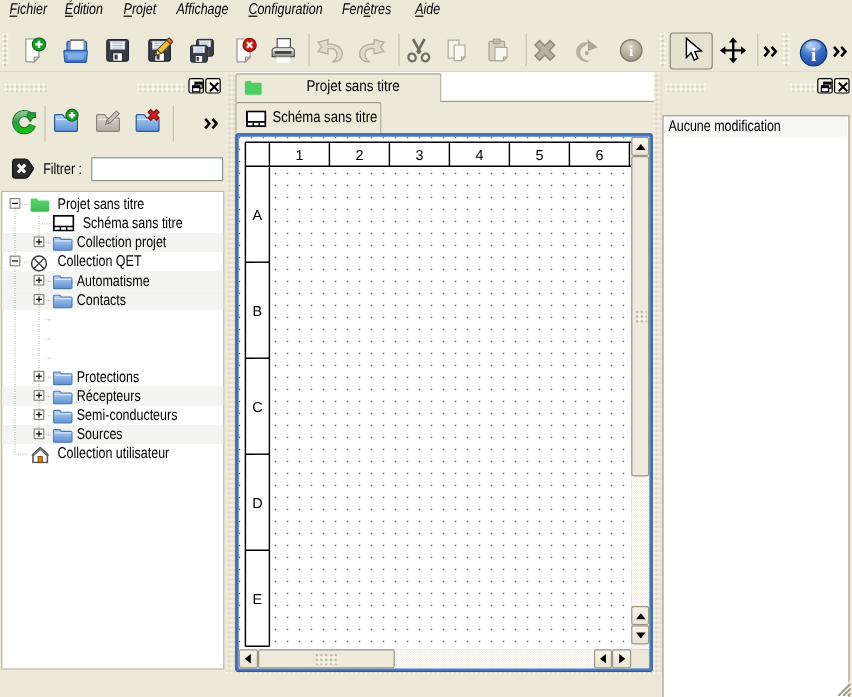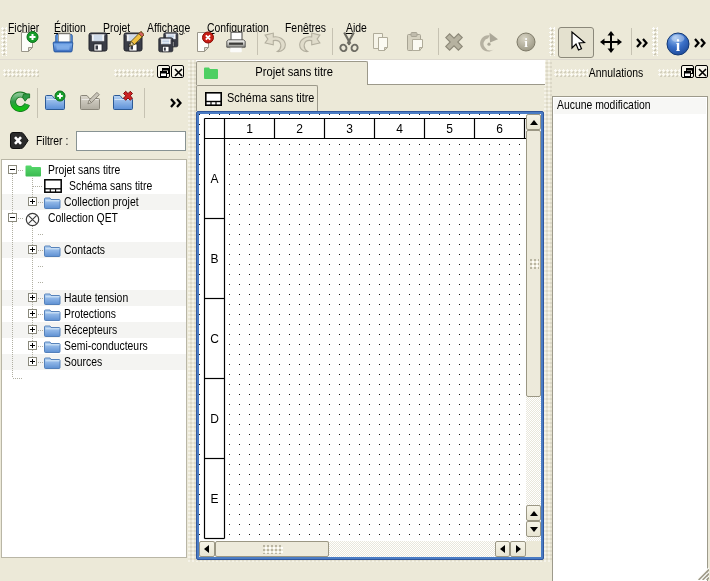--- a/index.html
+++ b/index.html
@@ -5,21 +5,21 @@
 * { margin:0; padding:0; box-sizing:border-box; }
 html,body { width:710px; height:581px; overflow:hidden; }
 body { background:#ece9d8; font-family:"Liberation Sans", sans-serif; font-size:13px; color:#000; position:relative; }
 .abs { position:absolute; }
 u { text-decoration:underline; text-underline-offset:1px; }
 .cxl { display:inline-block; vertical-align:top; transform:scaleX(0.8); transform-origin:0 50%; white-space:pre; }
 .cxc { display:inline-block; vertical-align:top; transform:scaleX(0.8); transform-origin:50% 50%; white-space:pre; }
 
 
 #menubar { left:0; top:0; width:710px; height:24px; }
-#menubar > span { position:absolute; top:20px; display:flex; }
+#menubar > span { position:absolute; top:0; display:flex;font-style:italic; }
 
 
 #toolbar { left:0; top:24px; width:710px; height:36px; border-bottom:1px solid #dedad0; }
 .handle { width:6px; background-image: radial-gradient(circle at 1.5px 1.5px, #fdfdfb 0 1px, rgba(0,0,0,0) 1.2px), radial-gradient(circle at 3.5px 3.5px, #c9c5b4 0 1px, rgba(0,0,0,0) 1.2px); background-size:4px 4px; }
 .tsep { width:1px; background:#c6c2b2; }
 .icon { width:22px; height:22px; }
 
 
 .docktitle { height:20px; }
 .titletex { height:8px; background-image: radial-gradient(circle at 1.5px 1.5px, #fbfaf5 0 1.1px, rgba(0,0,0,0) 1.3px), radial-gradient(circle at 3.5px 3.5px, #d2cebd 0 1.1px, rgba(0,0,0,0) 1.3px); background-size:4px 4px; }
@@ -392,58 +392,58 @@
               <stop offset="1" stop-color="#5e90d2"></stop>
             </linearGradient>
           </defs>
           <path d="M0.5,3 a1,1 0 0 1 1,-1 h4.5 l1,1.5 h8 a1,1 0 0 1 1,1 v7 a1,1 0 0 1 -1,1 h-13.5 a1,1 0 0 1 -1,-1 z" fill="url(#tbf)" stroke="#4a78b4" stroke-width="0.9"></path>
           <path d="M1.5,4.8 h14" stroke="#d8e8f8" stroke-width="1" fill="none"></path>
         </svg></span>
       <span class="txt" style="left:62px">
         <span class="cxl">Collection projet</span>
       </span>
     </div>
+    <div class="trow gray" style="top:66px">
+      <span style="position:absolute;left:26px;top:3px;width:9px;height:9px;border:1px solid #8a897c;background:#fff;z-index:3;"></span>
+      <span style="position:absolute;left:28px;top:7px;width:5px;height:1px;background:#000;z-index:4;"></span>
+      <span style="position:absolute;left:30px;top:5px;width:1px;height:5px;background:#000;z-index:4;"></span>
+      <span style="position:absolute;left:42px;top:2px;z-index:3;" class="tico"><svg width="17" height="14" viewBox="0 0 17 14">
+          <defs>
+            <linearGradient id="tbf" x1="0" y1="0" x2="0" y2="1">
+              <stop offset="0" stop-color="#b4d2f2"></stop>
+              <stop offset="0.45" stop-color="#8cb4e6"></stop>
+              <stop offset="1" stop-color="#5e90d2"></stop>
+            </linearGradient>
+          </defs>
+          <path d="M0.5,3 a1,1 0 0 1 1,-1 h4.5 l1,1.5 h8 a1,1 0 0 1 1,1 v7 a1,1 0 0 1 -1,1 h-13.5 a1,1 0 0 1 -1,-1 z" fill="url(#tbf)" stroke="#4a78b4" stroke-width="0.9"></path>
+          <path d="M1.5,4.8 h14" stroke="#d8e8f8" stroke-width="1" fill="none"></path>
+        </svg></span>
+      <span class="txt" style="left:62px">
+        <span class="cxl">Automatisme</span>
+      </span>
+    </div>
     <div class="trow gray" style="top:82px">
       <span style="position:absolute;left:26px;top:3px;width:9px;height:9px;border:1px solid #8a897c;background:#fff;z-index:3;"></span>
       <span style="position:absolute;left:28px;top:7px;width:5px;height:1px;background:#000;z-index:4;"></span>
       <span style="position:absolute;left:30px;top:5px;width:1px;height:5px;background:#000;z-index:4;"></span>
       <span style="position:absolute;left:42px;top:2px;z-index:3;" class="tico"><svg width="17" height="14" viewBox="0 0 17 14">
           <defs>
             <linearGradient id="tbf" x1="0" y1="0" x2="0" y2="1">
               <stop offset="0" stop-color="#b4d2f2"></stop>
               <stop offset="0.45" stop-color="#8cb4e6"></stop>
               <stop offset="1" stop-color="#5e90d2"></stop>
             </linearGradient>
           </defs>
           <path d="M0.5,3 a1,1 0 0 1 1,-1 h4.5 l1,1.5 h8 a1,1 0 0 1 1,1 v7 a1,1 0 0 1 -1,1 h-13.5 a1,1 0 0 1 -1,-1 z" fill="url(#tbf)" stroke="#4a78b4" stroke-width="0.9"></path>
           <path d="M1.5,4.8 h14" stroke="#d8e8f8" stroke-width="1" fill="none"></path>
         </svg></span>
       <span class="txt" style="left:62px">
         <span class="cxl">Contacts</span>
       </span>
     </div>
-    <div class="trow gray" style="top:130px">
-      <span style="position:absolute;left:26px;top:3px;width:9px;height:9px;border:1px solid #8a897c;background:#fff;z-index:3;"></span>
-      <span style="position:absolute;left:28px;top:7px;width:5px;height:1px;background:#000;z-index:4;"></span>
-      <span style="position:absolute;left:30px;top:5px;width:1px;height:5px;background:#000;z-index:4;"></span>
-      <span style="position:absolute;left:42px;top:2px;z-index:3;" class="tico"><svg width="17" height="14" viewBox="0 0 17 14">
-          <defs>
-            <linearGradient id="tbf" x1="0" y1="0" x2="0" y2="1">
-              <stop offset="0" stop-color="#b4d2f2"></stop>
-              <stop offset="0.45" stop-color="#8cb4e6"></stop>
-              <stop offset="1" stop-color="#5e90d2"></stop>
-            </linearGradient>
-          </defs>
-          <path d="M0.5,3 a1,1 0 0 1 1,-1 h4.5 l1,1.5 h8 a1,1 0 0 1 1,1 v7 a1,1 0 0 1 -1,1 h-13.5 a1,1 0 0 1 -1,-1 z" fill="url(#tbf)" stroke="#4a78b4" stroke-width="0.9"></path>
-          <path d="M1.5,4.8 h14" stroke="#d8e8f8" stroke-width="1" fill="none"></path>
-        </svg></span>
-      <span class="txt" style="left:62px">
-        <span class="cxl">Haute tension</span>
-      </span>
-    </div>
     <div class="trow gray" style="top:162px">
       <span style="position:absolute;left:26px;top:3px;width:9px;height:9px;border:1px solid #8a897c;background:#fff;z-index:3;"></span>
       <span style="position:absolute;left:28px;top:7px;width:5px;height:1px;background:#000;z-index:4;"></span>
       <span style="position:absolute;left:30px;top:5px;width:1px;height:5px;background:#000;z-index:4;"></span>
       <span style="position:absolute;left:42px;top:2px;z-index:3;" class="tico"><svg width="17" height="14" viewBox="0 0 17 14">
           <defs>
             <linearGradient id="tbf" x1="0" y1="0" x2="0" y2="1">
               <stop offset="0" stop-color="#b4d2f2"></stop>
               <stop offset="0.45" stop-color="#8cb4e6"></stop>
               <stop offset="1" stop-color="#5e90d2"></stop>
@@ -504,20 +504,30 @@
               <stop offset="0" stop-color="#b4d2f2"></stop>
               <stop offset="0.45" stop-color="#8cb4e6"></stop>
               <stop offset="1" stop-color="#5e90d2"></stop>
             </linearGradient>
           </defs>
           <path d="M0.5,3 a1,1 0 0 1 1,-1 h4.5 l1,1.5 h8 a1,1 0 0 1 1,1 v7 a1,1 0 0 1 -1,1 h-13.5 a1,1 0 0 1 -1,-1 z" fill="url(#tbf)" stroke="#4a78b4" stroke-width="0.9"></path>
           <path d="M1.5,4.8 h14" stroke="#d8e8f8" stroke-width="1" fill="none"></path>
         </svg></span>
       <span class="txt" style="left:62px">
         <span class="cxl">Sources</span>
+      </span>
+    </div>
+    <div class="trow" style="top:210px">
+      <span style="position:absolute;left:23px;top:2px;z-index:3;" class="tico"><svg width="17" height="14" viewBox="0 0 17 14">
+          <path d="M2.5,6.5 l6,-5.5 6,5.5 v7 h-12 z" fill="#fdfdfd" stroke="#555" stroke-width="1.3"></path>
+          <path d="M8.5,1 l-7,6.3 h2 l5,-4.6 5,4.6 h2 z" fill="#8a8a88" stroke="#555" stroke-width="0.8"></path>
+          <rect x="6.8" y="8.5" width="3.4" height="5" fill="#e07818" stroke="#7a4008" stroke-width="0.8"></rect>
+        </svg></span>
+      <span class="txt" style="left:46px">
+        <span class="cxl">Collection utilisateur</span>
       </span>
     </div>
     <div style="position: absolute; left: 10px; top: 10px; width: 1px; height: 208px; background-image: linear-gradient(rgb(176, 175, 162) 1px, rgba(0, 0, 0, 0) 1px); background-size: 1px 2px;"></div>
     <div style="position: absolute; left: 16px; top: 10px; width: 6px; height: 1px; background-image: linear-gradient(90deg, rgb(176, 175, 162) 1px, rgba(0, 0, 0, 0) 1px); background-size: 2px 1px;"></div>
     <div style="position: absolute; left: 16px; top: 58px; width: 6px; height: 1px; background-image: linear-gradient(90deg, rgb(176, 175, 162) 1px, rgba(0, 0, 0, 0) 1px); background-size: 2px 1px;"></div>
     <div style="position: absolute; left: 11px; top: 218px; width: 10px; height: 1px; background-image: linear-gradient(90deg, rgb(176, 175, 162) 1px, rgba(0, 0, 0, 0) 1px); background-size: 2px 1px;"></div>
     <div style="position: absolute; left: 30px; top: 18px; width: 1px; height: 24px; background-image: linear-gradient(rgb(176, 175, 162) 1px, rgba(0, 0, 0, 0) 1px); background-size: 1px 2px;"></div>
     <div style="position: absolute; left: 31px; top: 26px; width: 10px; height: 1px; background-image: linear-gradient(90deg, rgb(176, 175, 162) 1px, rgba(0, 0, 0, 0) 1px); background-size: 2px 1px;"></div>
     <div style="position: absolute; left: 36px; top: 42px; width: 5px; height: 1px; background-image: linear-gradient(90deg, rgb(176, 175, 162) 1px, rgba(0, 0, 0, 0) 1px); background-size: 2px 1px;"></div>
     <div style="position: absolute; left: 30px; top: 66px; width: 1px; height: 136px; background-image: linear-gradient(rgb(176, 175, 162) 1px, rgba(0, 0, 0, 0) 1px); background-size: 1px 2px;"></div>
@@ -633,23 +643,20 @@
   <div class="sbtn" style="left:296px;top:0;width:15px;height:16px;"></div>
   <div class="arr" style="left:301px;top:4px;border-top:4px solid rgba(0,0,0,0);border-bottom:4px solid rgba(0,0,0,0);border-right:5px solid #000;"></div>
   <div class="sbtn" style="left:311px;top:0;width:16px;height:16px;"></div>
   <div class="arr" style="left:317px;top:4px;border-top:4px solid rgba(0,0,0,0);border-bottom:4px solid rgba(0,0,0,0);border-left:5px solid #000;"></div>
 </div>
 <div class="abs" style="left:526px;top:541px;width:15px;height:16px;background:#ece9d8;"></div>
 
 <div class="abs docktitle" style="left:552px;top:62px;width:158px;">
   <div class="abs titletex" style="left:2px;top:7px;width:34px;"></div>
   <div class="abs titletex" style="left:106px;top:7px;width:22px;"></div>
-  <div class="abs" style="left:0;top:3px;width:128px;display:flex;justify-content:center;">
-      <span class="cxc">Annulations</span>
-    </div>
   <div class="abs dockbtn" style="left:129px;top:3px;" id="btn-float2"><svg width="13" height="13" viewBox="0 0 13 13">
         <rect x="4.5" y="2.5" width="6" height="5" fill="none" stroke="#000"></rect>
         <rect x="4.5" y="2.5" width="6" height="2" fill="#000"></rect>
         <rect x="2.5" y="5.5" width="6" height="5" fill="#fff" stroke="#000"></rect>
         <rect x="2.5" y="5.5" width="6" height="2" fill="#000"></rect>
       </svg></div>
   <div class="abs dockbtn" style="left:143px;top:3px;" id="btn-close2"><svg width="13" height="13" viewBox="0 0 13 13">
         <path d="M3,3 l7,7 M10,3 l-7,7" stroke="#000" stroke-width="1.6"></path>
       </svg></div>
 </div>

